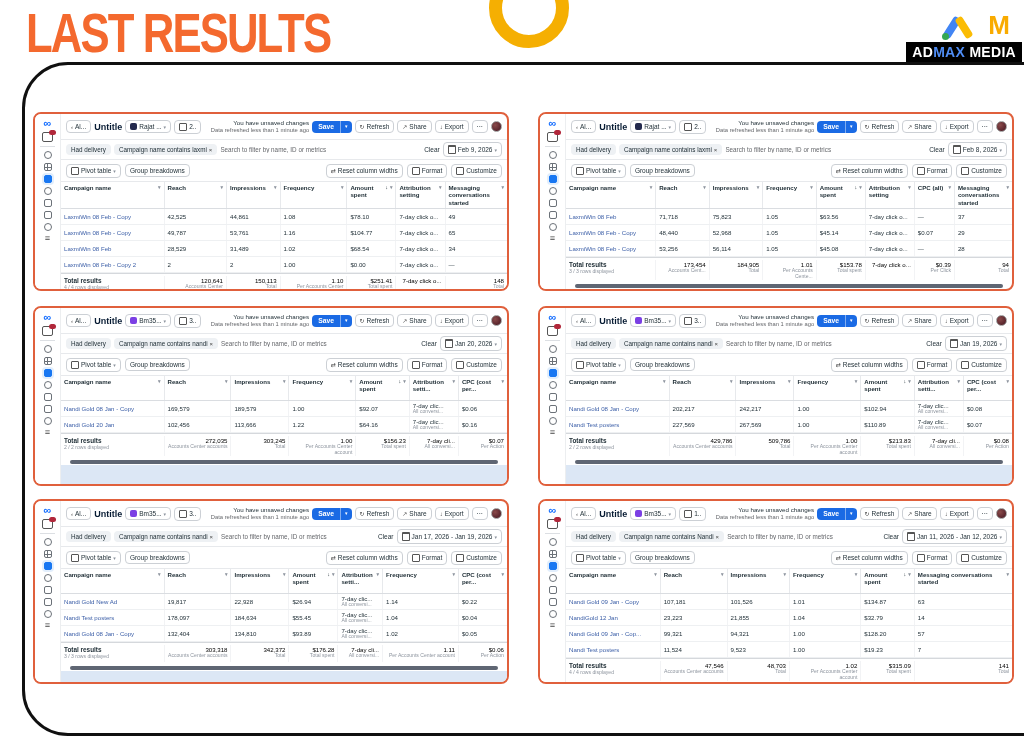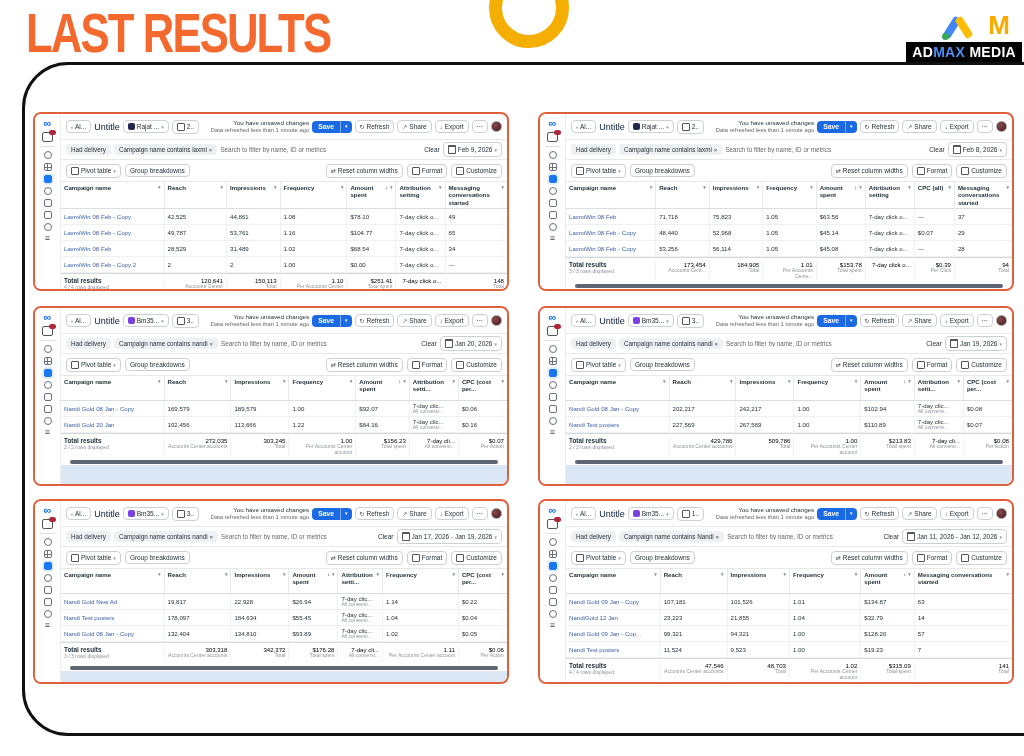--- a/index.html
+++ b/index.html
@@ -43,21 +43,21 @@
   .grid{background:linear-gradient(#6b7178,#6b7178) center/8px 1px no-repeat,
              linear-gradient(#6b7178,#6b7178) center/1px 8px no-repeat;}
   .camp{background:#1877f2;border-color:#1877f2;box-shadow:0 0 0 2px #e2eefc;}
   .menu{color:#444;font-size:9px;line-height:7px;}
 
   .main{flex:1;display:flex;flex-direction:column;min-width:0;}
   .topbar{height:25px;display:flex;align-items:center;gap:3px;padding:0 5px;flex:0 0 25px;}
   .btn{display:inline-flex;align-items:center;gap:2px;border:1px solid #ccd0d5;border-radius:4px;
        background:#fff;padding:2px 4px;font-size:6.5px;color:#1c2b33;white-space:nowrap;}
   .ic{color:#444;font-size:6px;}
-  .doc-title{font-weight:normal;font-size:9px;color:#081c34;white-space:nowrap;}
+  .doc-title{font-weight:bold;font-size:9px;color:#081c34;white-space:nowrap;}
   .acct-ic{width:7px;height:7px;border-radius:2px;background:#23294d;display:inline-block;}
   .caret{color:#8d949e;font-size:5px;}
   .unsaved{margin-left:auto;text-align:right;line-height:1.25;white-space:nowrap;}
   .u1{font-size:6.2px;color:#1c2b33;}
   .u2{font-size:5.8px;color:#65676b;}
   .save{display:inline-flex;background:#1a6ae4;border-radius:4px;color:#fff;overflow:hidden;}
   .save-main{padding:2.5px 6px;font-size:6.8px;font-weight:bold;}
   .save-caret{padding:2.5px 4px;border-left:1px solid rgba(255,255,255,.45);font-size:5px;color:#fff;}
   .avatar{width:11px;height:11px;border-radius:50%;background:radial-gradient(circle at 35% 35%,#8a4a4a,#431520);
           border:1px solid #999;box-sizing:border-box;flex:0 0 11px;}

